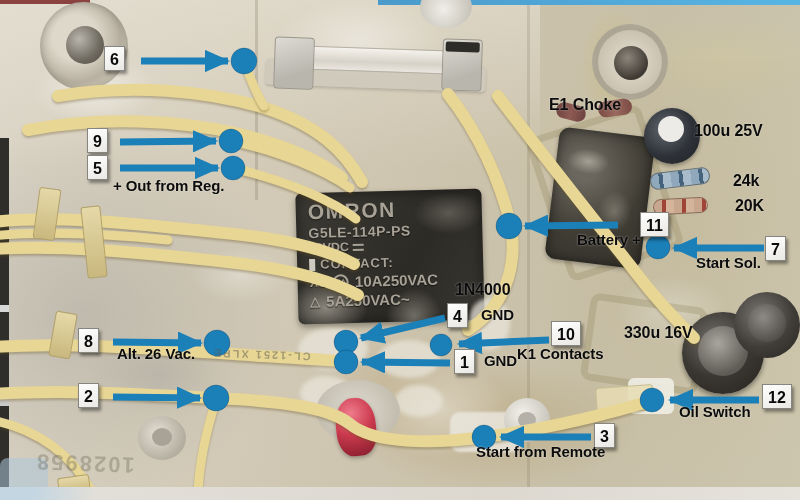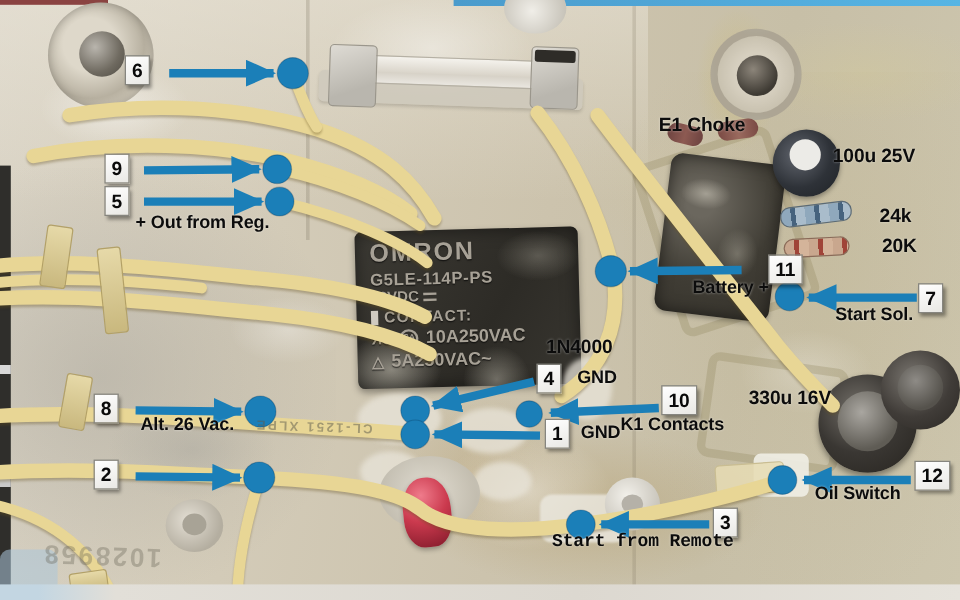--- a/index.html
+++ b/index.html
@@ -295,21 +295,21 @@
       <div class="badge" style="left: 447px; top: 303px;">4</div>
       <div class="callout-label" style="left: 481px; top: 306px;">GND</div>
       <div class="badge" style="left: 551px; top: 321px;">10</div>
       <div class="callout-label" style="left: 517px; top: 345px;">K1 Contacts</div>
       <div class="badge" style="left: 454px; top: 349px;">1</div>
       <div class="callout-label" style="left: 484px; top: 352px;">GND</div>
       <div class="badge" style="left: 78px; top: 328px;">8</div>
       <div class="callout-label" style="left: 117px; top: 345px;">Alt. 26 Vac.</div>
       <div class="badge" style="left: 78px; top: 383px;">2</div>
       <div class="badge" style="left: 594px; top: 423px;">3</div>
-      <div class="callout-label" style="left: 460px; top: 443px; font-family: Liberation Mono, monospace;">Start from Remote</div>
+      <div class="callout-label" style="left: 476px; top: 443px;">Start from Remote</div>
       <div class="badge" style="left: 762px; top: 384px;">12</div>
       <div class="callout-label" style="left: 679px; top: 403px;">Oil Switch</div>
       <div class="comp-label" style="left: 549px; top: 96px;">E1 Choke</div>
       <div class="comp-label" style="left: 694px; top: 122px;">100u 25V</div>
       <div class="comp-label" style="left: 733px; top: 172px;">24k</div>
       <div class="comp-label" style="left: 735px; top: 197px;">20K</div>
       <div class="comp-label" style="left: 455px; top: 281px;">1N4000</div>
       <div class="comp-label" style="left: 624px; top: 324px;">330u 16V</div>
       <div class="stamped" style="left: 212px; top: 349px; font-size: 11px; opacity: 0.5; transform: rotate(182deg);">CL-1251 XLPE</div>
       <div class="stamped" style="left: 35px; top: 450px; font-size: 22px; opacity: 0.32; transform: rotate(182deg);">1028958</div>

